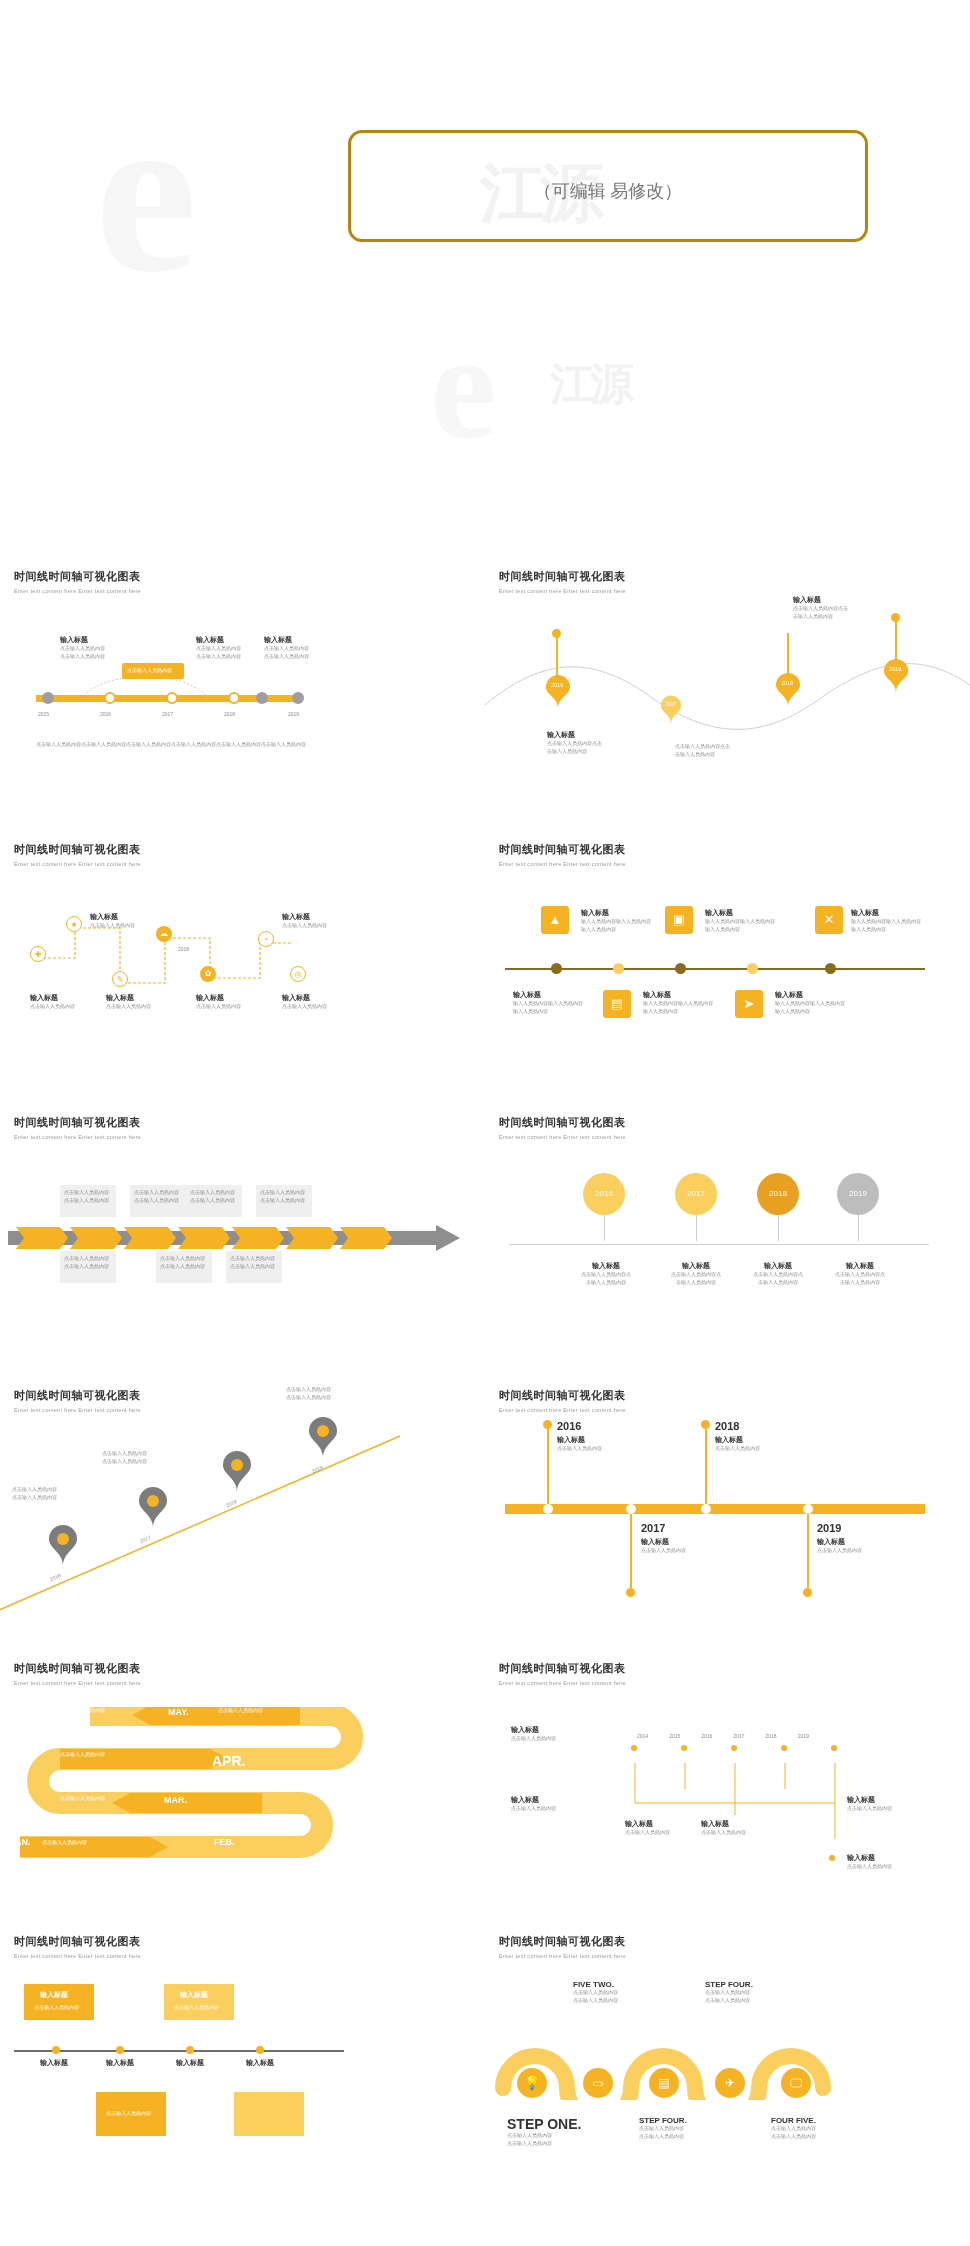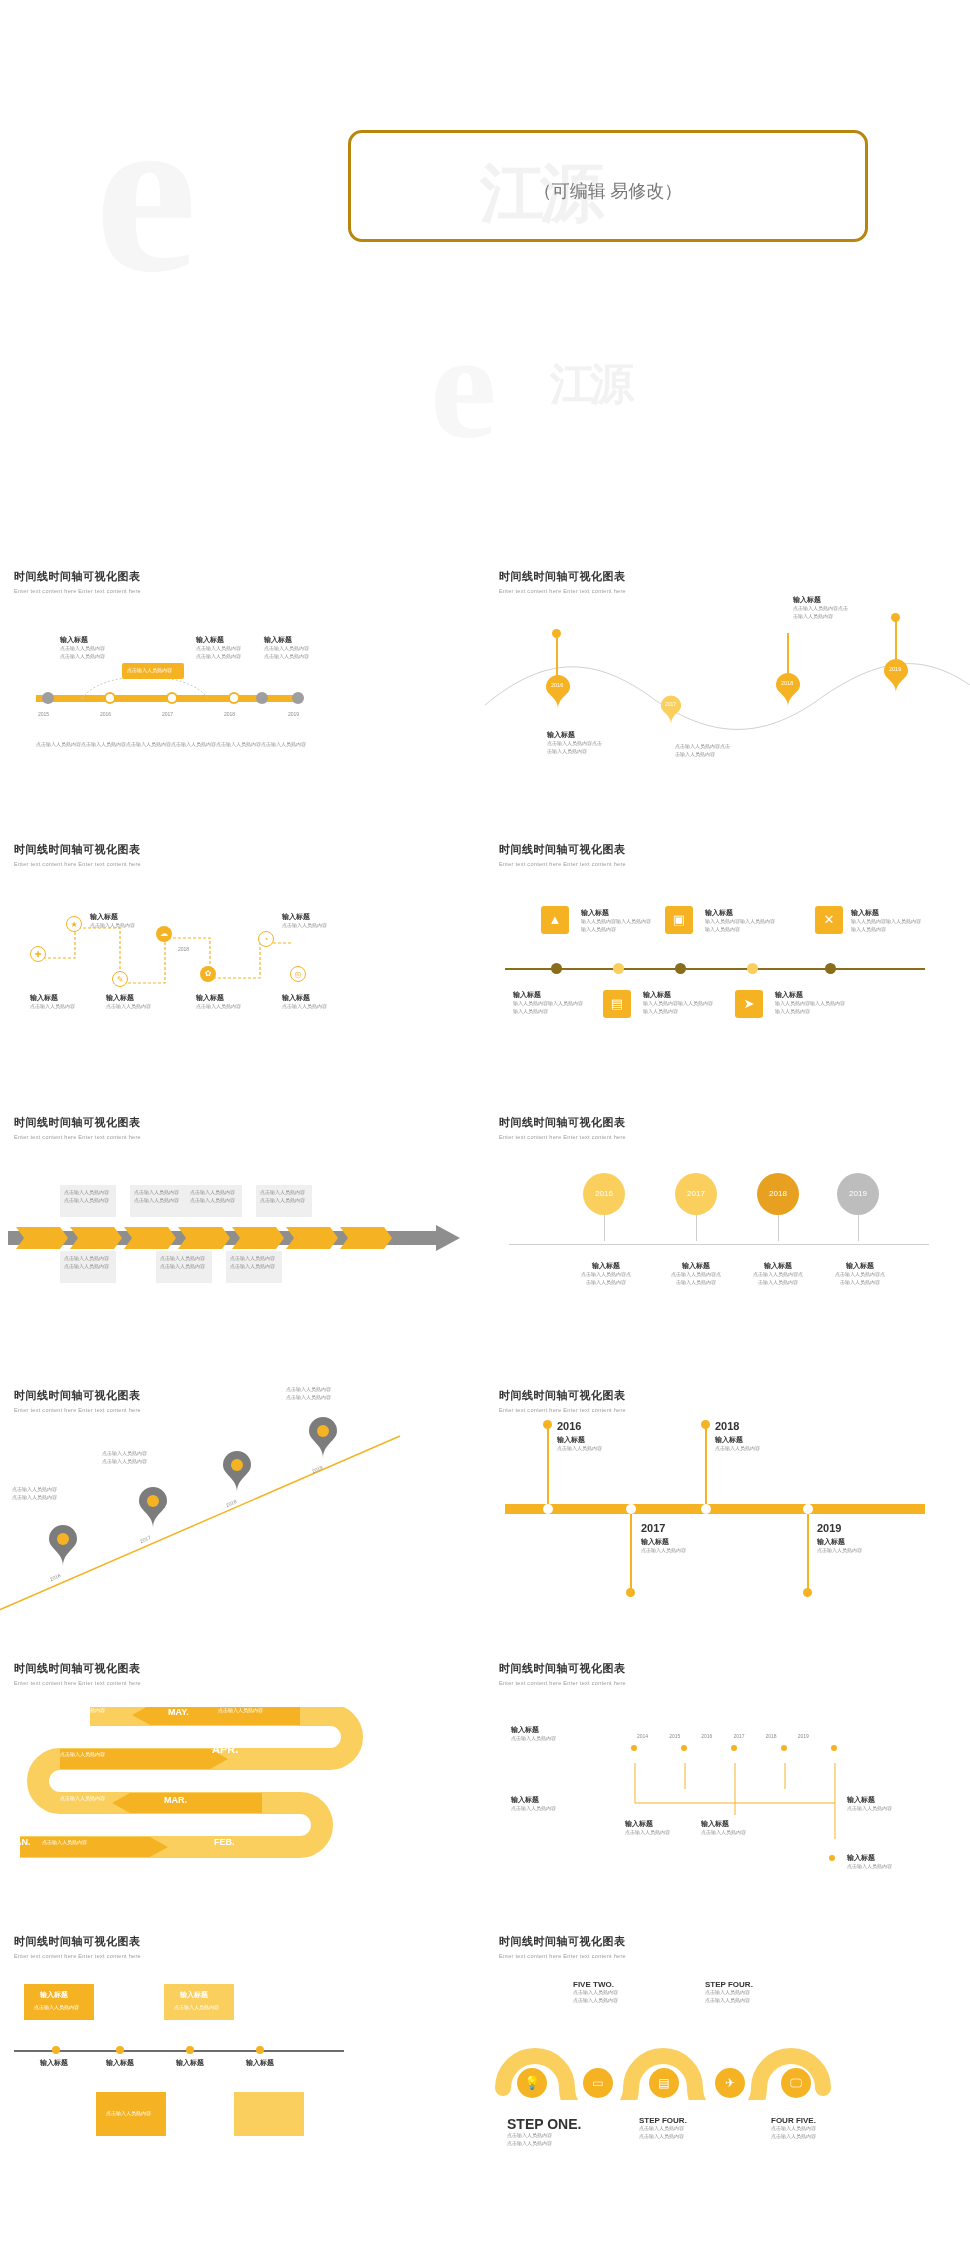--- a/index.html
+++ b/index.html
@@ -488,21 +488,21 @@
       <g fill="#f5b324">
         <path d="M20,130 L150,130 L168,140 L150,150 L20,150 Z"></path>
         <path d="M262,86 L130,86 L112,96 L130,106 L262,106 Z"></path>
         <path d="M60,42 L210,42 L228,52 L210,62 L60,62 Z"></path>
         <path d="M300,-2 L150,-2 L132,8 L150,18 L300,18 Z"></path>
       </g>
     </svg>
     <div class="abs" style="left:10px; top:190px; font-size:9px; font-weight:bold; color:#fff;">JAN.</div>
     <div class="abs" style="left:214px; top:190px; font-size:9px; font-weight:bold; color:#fff;">FEB.</div>
     <div class="abs" style="left:164px; top:148px; font-size:9px; font-weight:bold; color:#fff;">MAR.</div>
-    <div class="abs" style="left:212px; top:96px; font-size:11px; font-weight:bold; color:#fff;">APR.</div>
+    <div class="abs" style="left:212px; top:106px; font-size:14px; font-weight:bold; color:#fff;">APR.</div>
     <div class="abs" style="left:168px; top:60px; font-size:9px; font-weight:bold; color:#fff;">MAY.</div>
     <div class="abs tiny" style="left:42px; top:192px; color:#fff;">点击输入人员熟内容</div>
     <div class="abs tiny" style="left:60px; top:148px; color:#fff;">点击输入人员熟内容</div>
     <div class="abs tiny" style="left:60px; top:104px; color:#fff;">点击输入人员熟内容</div>
     <div class="abs tiny" style="left:60px; top:60px; color:#fff;">点击输入人员熟内容</div>
     <div class="abs tiny" style="left:218px; top:60px; color:#fff;">点击输入人员熟内容</div>
   </div>
 
   <div class="slide" style="left:485px; top:1092px;">
     <div class="s-title">

